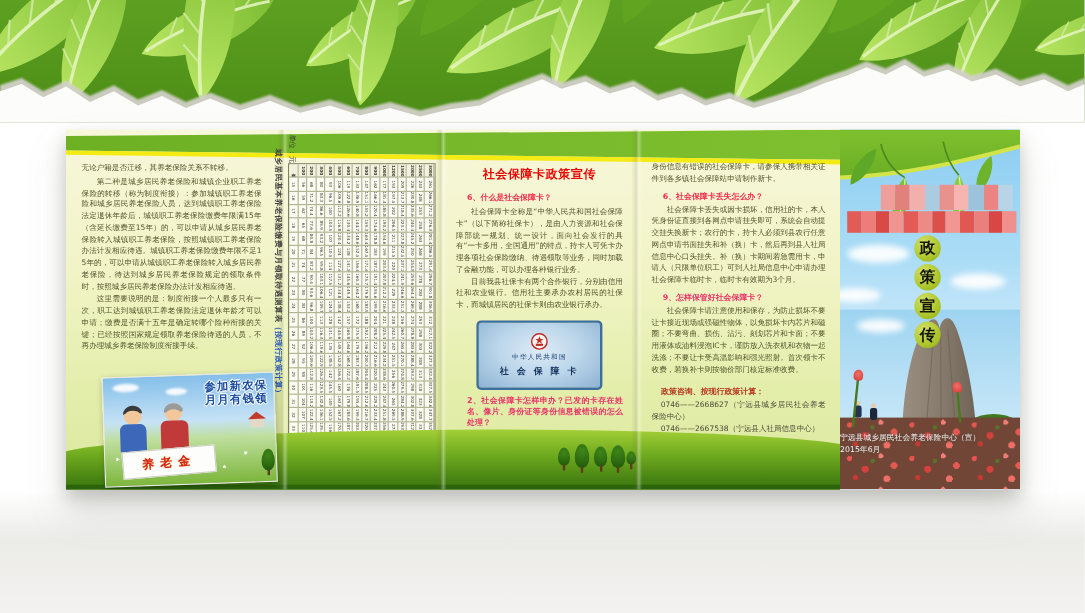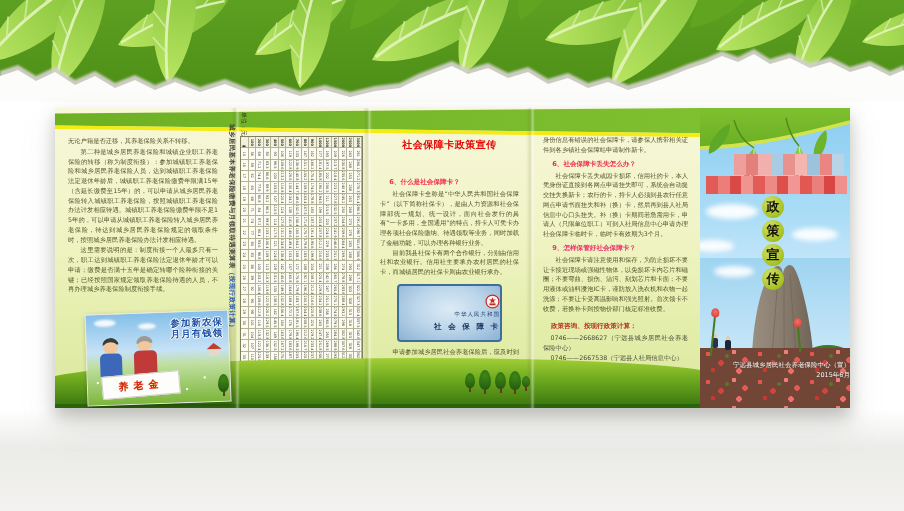--- a/index.html
+++ b/index.html
@@ -70,28 +70,28 @@
   .tcell{border-right:1px solid #b3b396;border-bottom:1px solid #b3b396;overflow:hidden;
          display:flex;align-items:center;justify-content:center;}
   .tcell span{display:block;writing-mode:vertical-rl;text-orientation:mixed;line-height:1;
               font-size:6px;transform:scale(.58);color:#3a3a30;}
   .tcell.thead{background:#f1f1dd;}
   .tcell.thead span{font-weight:bold;}
 
   
   .panel-c{position:absolute;left:312px;top:0;width:163px;height:300px;}
   .panel-c .pad{position:absolute;left:13px;right:11px;top:30px;z-index:3;}
-  .main-title{font-size:10px;font-weight:bold;color:#e70505;text-align:center;letter-spacing:.5px;margin:0 0 26px 0;}
+  .main-title{font-size:10px;font-weight:bold;color:#e70505;text-align:center;letter-spacing:.5px;margin:0 0 9px 0;}
   .sec-title{font-size:6.6px;font-weight:bold;color:#ef2d4e;margin:5px 0 2px 0;padding-left:1.4em;text-align:justify;}
   .body-txt{font-size:6.3px;line-height:1.55;color:#53532a;text-align:justify;text-indent:2em;margin:0;word-break:break-all;}
 
   .ss-card{position:relative;width:105px;height:58px;margin:7px auto 5px auto;border-radius:4px;
            border:2px solid #3d6f9e;box-sizing:border-box;
            background:radial-gradient(ellipse at 50% 42%,#dcebf6 0%,#bcd6ea 48%,#8db2d3 100%);
-           display:flex;flex-direction:column;align-items:flex-end;justify-content:center;}
+           display:flex;flex-direction:column;align-items:center;justify-content:center;}
   .ss-card .country{font-size:5.5px;color:#1c3c6e;margin-top:2px;letter-spacing:1px;}
   .ss-card .cname{font-size:7.5px;font-weight:bold;color:#16335f;letter-spacing:2px;margin-top:4px;}
 
   
   .panel-d{position:absolute;left:475px;top:0;width:170px;height:300px;}
   .panel-d .pad{position:absolute;left:13px;right:12px;top:27px;z-index:3;}
   .contact-title{font-size:6.6px;font-weight:bold;color:#b5341e;margin:9px 0 2px 0;padding-left:1.2em;}
   .phone-line{font-size:6.3px;line-height:1.6;color:#4a4a38;text-indent:1.2em;margin:0;text-align:justify;word-break:break-all;}
 
   
@@ -131,21 +131,21 @@
        radial-gradient(circle 3px at 13px 22px,#c73a34 70%,transparent 74%),
        radial-gradient(circle 4px at 39px 23px,#ef6f68 70%,transparent 74%),
        radial-gradient(circle 2.5px at 27px 8px,#55762b 70%,transparent 74%);
      background-size:52px 28px;}
   .tallflower{position:absolute;width:2px;background:#4a7a20;z-index:4;}
   .tallflower:before{content:"";position:absolute;left:-3px;top:-6px;width:8px;height:9px;
                      background:radial-gradient(circle at 50% 40%,#f0706a,#d33a33);border-radius:50% 50% 40% 40%;}
   .hiker{position:absolute;width:6px;z-index:4;}
   .hiker .hd{width:4px;height:4px;border-radius:50%;background:#e9c9a5;margin:0 auto;}
   .hiker .bd{width:6px;height:10px;border-radius:2px;background:#26324e;}
-  .photo-caption{position:absolute;left:0;width:100%;top:102px;z-index:5;text-align:right;
+  .photo-caption{position:absolute;left:0;width:100%;top:102px;z-index:5;text-align:left;
                  color:rgba(255,255,255,.95);font-size:6.5px;line-height:1.6;
                  text-shadow:0 0 2px rgba(70,70,70,.7);}
 </style>
 </head>
 <body>
 
 <div class="page">
 
   <div class="banner">
     <svg width="904" height="102" viewBox="0 0 904 102" preserveAspectRatio="none">
@@ -1354,20 +1354,21 @@
           <p class="body-txt">目前我县社保卡有两个合作银行，分别由信用社和农业银行。信用社主要承办农村居民的社保卡，而城镇居民的社保卡则由农业银行承办。</p>
           <div class="ss-card">
             <svg width="15" height="15" viewBox="0 0 20 20">
               <circle cx="10" cy="10" r="8.6" fill="#fdf3f1" stroke="#c22c24" stroke-width="1.6"></circle>
               <path d="M10,4.2 L11.2,7.4 L14.5,7.4 L11.9,9.4 L12.9,12.6 L10,10.7 L7.1,12.6 L8.1,9.4 L5.5,7.4 L8.8,7.4 Z" fill="#c22c24"></path>
               <rect x="6" y="12.6" width="8" height="2.4" fill="#c22c24"></rect>
             </svg>
             <div class="country">中华人民共和国</div>
             <div class="cname">社 会 保 障 卡</div>
           </div>
+          <div class="sec-title" style="color:#e8336a;">2、社会保障卡怎样申办？已发的卡存在姓名、像片、身份证等身份信息被错误的怎么处理？</div>
           <p class="body-txt">申请参加城乡居民社会养老保险后，应及时到各户籍所在地乡镇社会保障站、社区（城镇居民可直接到城乡居民养老保险窗口）申请办理国家统一的社会保障卡。申请人需提供本人的二代身份证和一寸免冠白底彩色证件照电子相片（可以发至……</p>
         </div>
       </div>
 
       <div class="panel-d">
         <div class="pad">
           <p class="body-txt" style="text-indent:0;">身份信息有错误的社会保障卡，请参保人携带相关证件到各乡镇社会保障站申请制作新卡。</p>
           <div class="sec-title">6、社会保障卡丢失怎么办？</div>
           <p class="body-txt">社会保障卡丢失或因卡损坏，信用社的卡，本人凭身份证直接到各网点申请挂失即可，系统会自动提交挂失换新卡；农行的卡，持卡人必须到县农行任意网点申请书面挂失和补（换）卡，然后再到县人社局信息中心口头挂失。补（换）卡期间若急需用卡，申请人（只限单位职工）可到人社局信息中心申请办理社会保障卡临时卡，临时卡有效期为3个月。</p>
           <div class="sec-title" style="color:#e8336a;">9、怎样保管好社会保障卡？</div>

